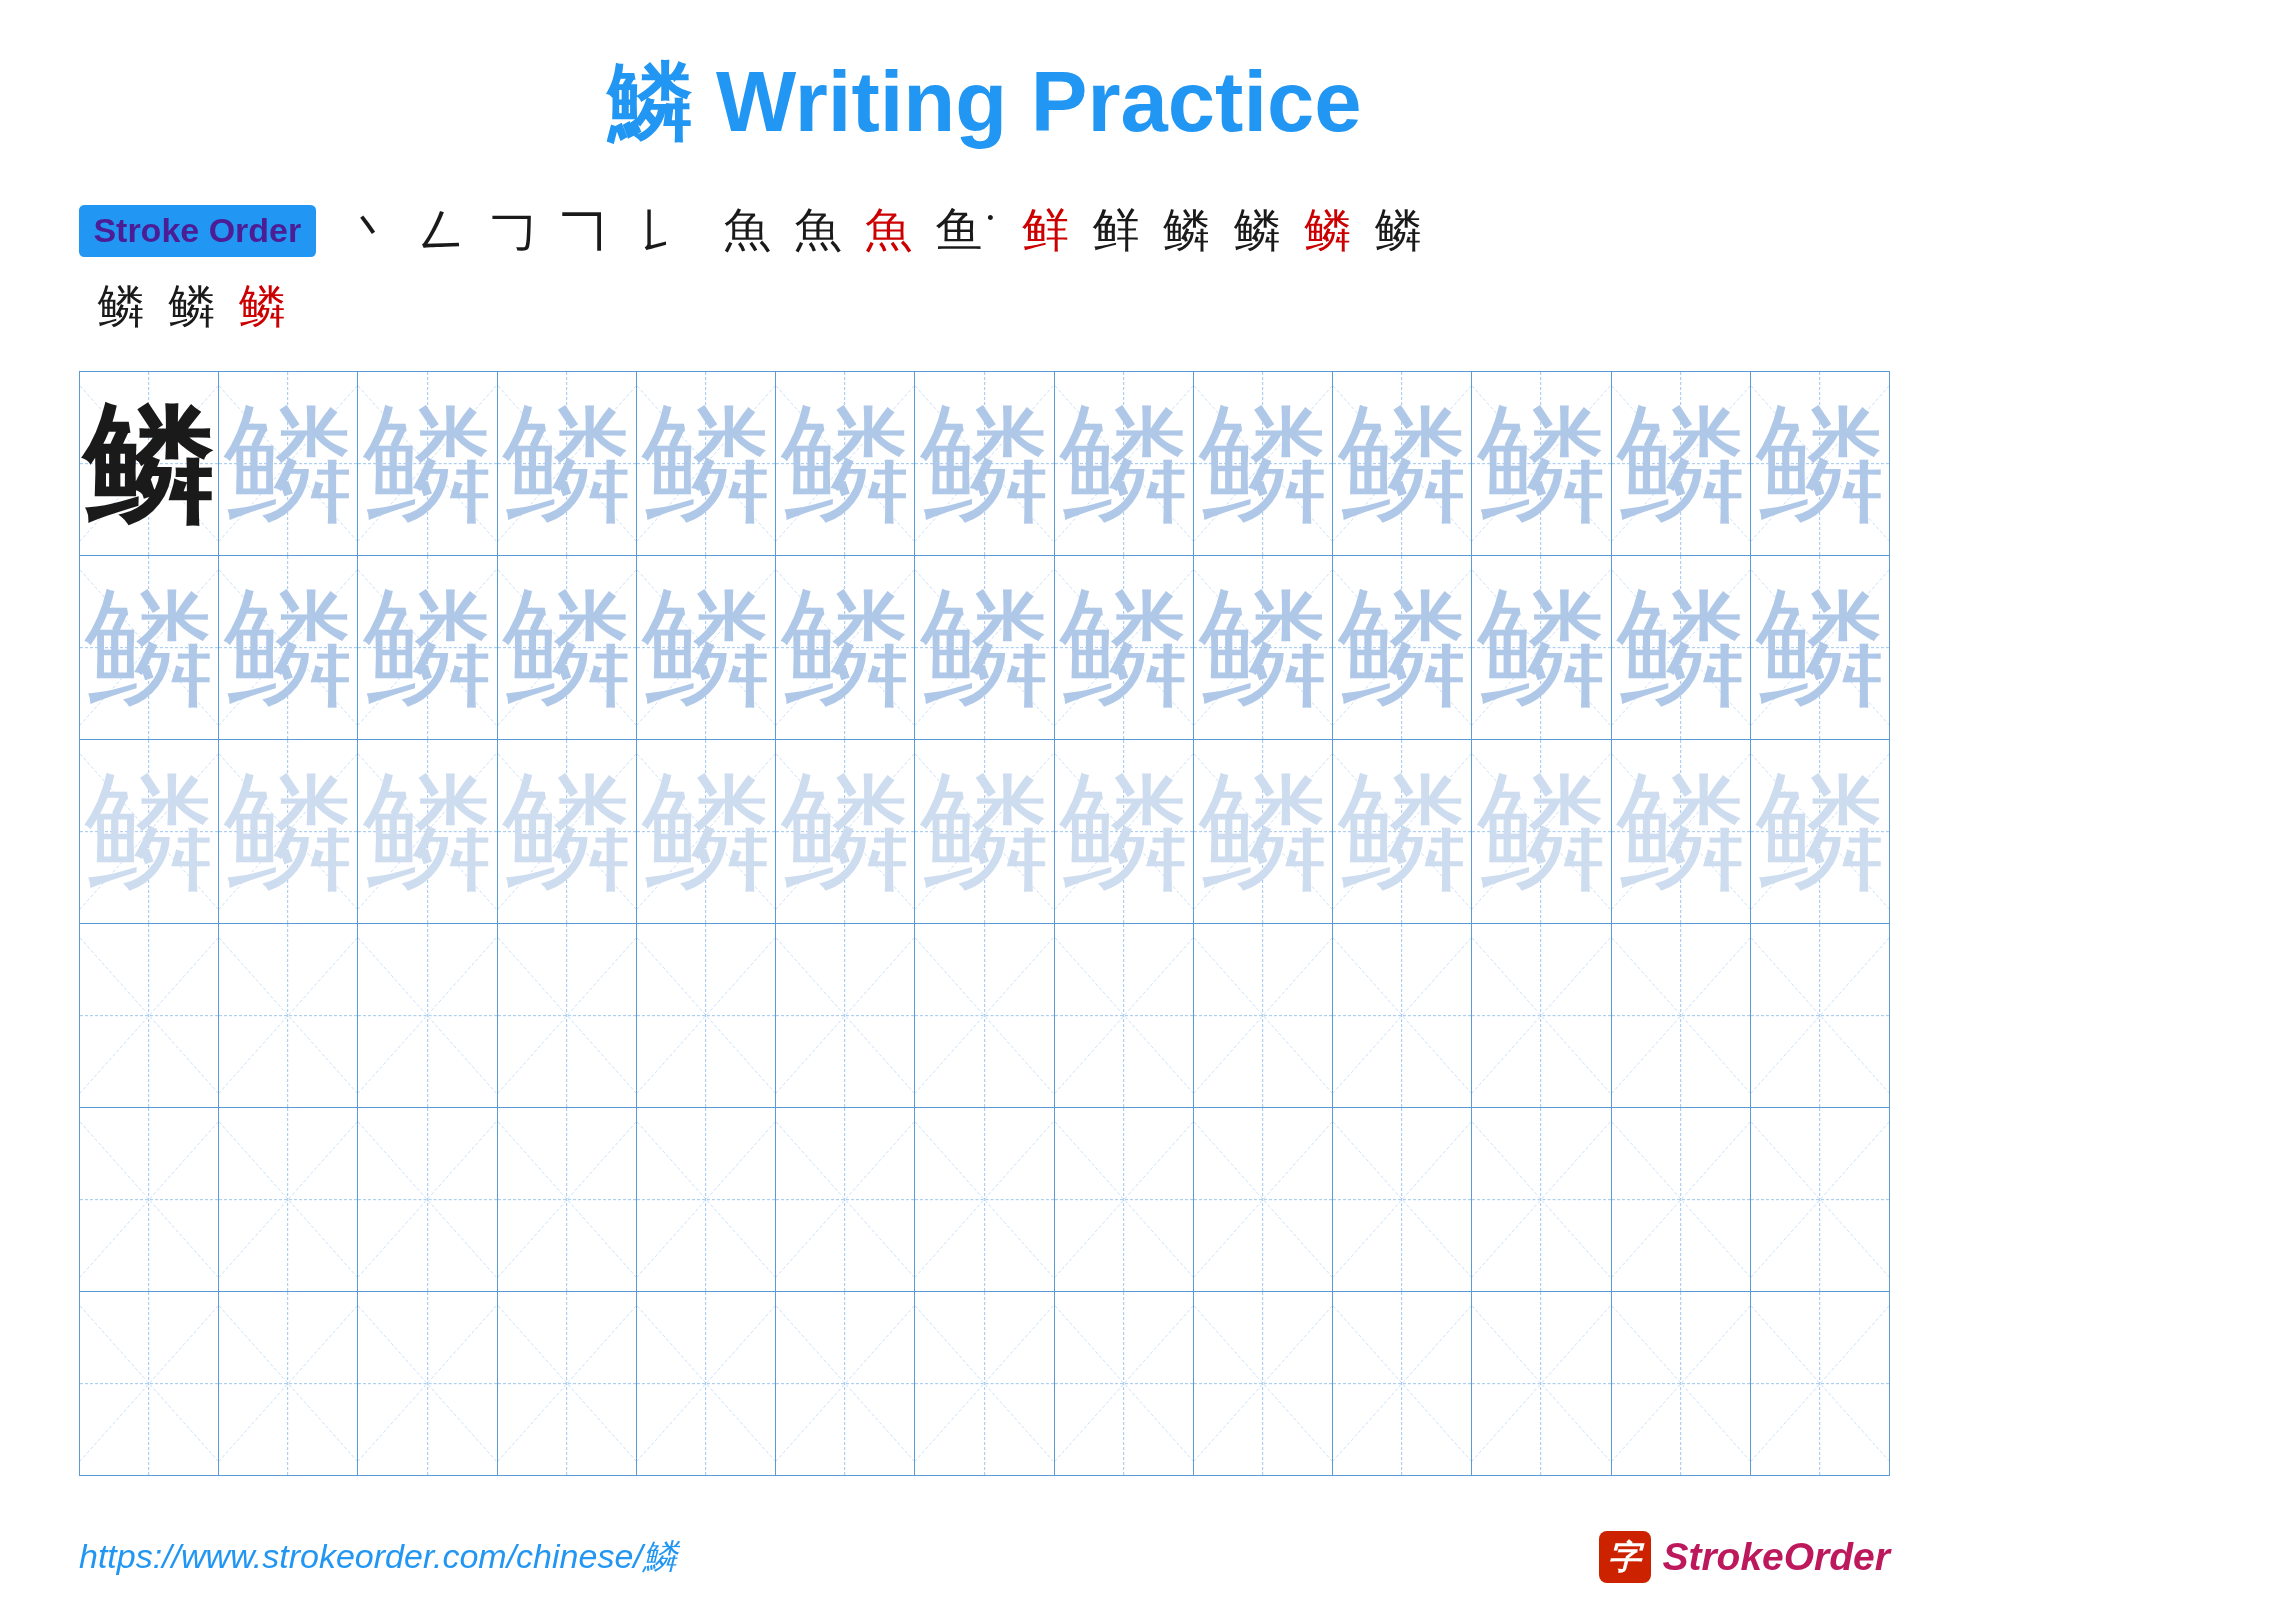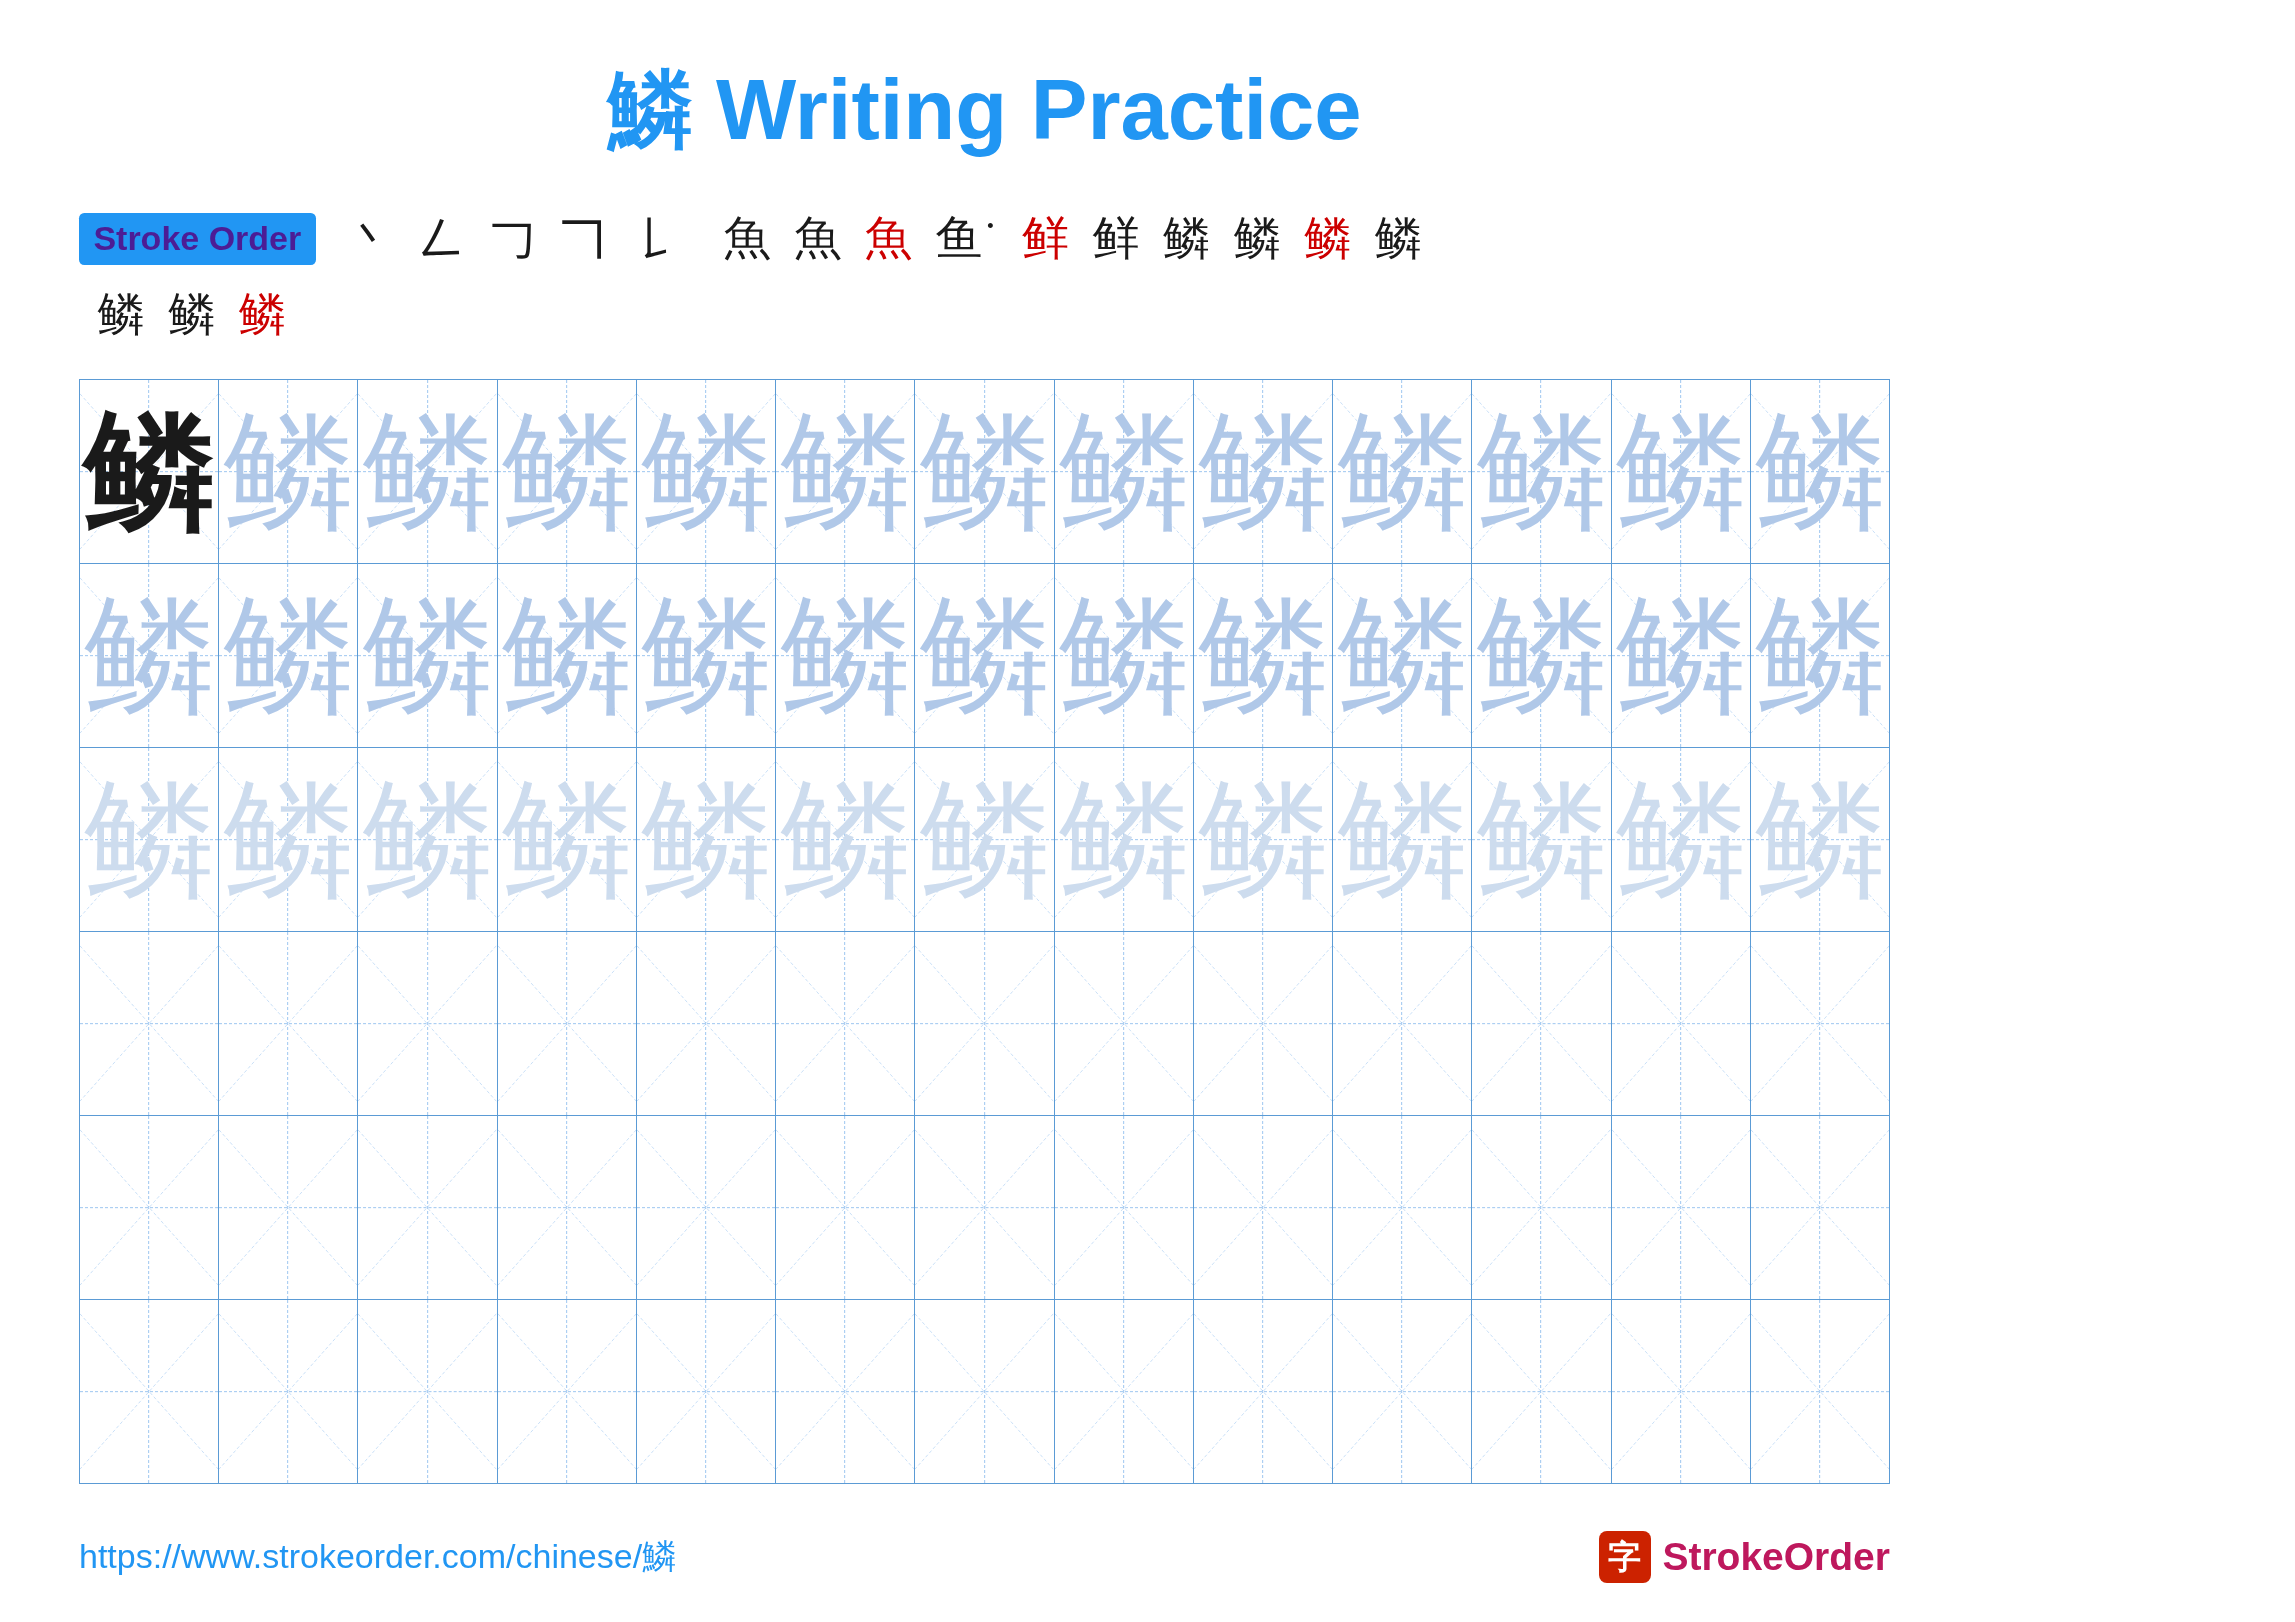--- a/index.html
+++ b/index.html
@@ -10,21 +10,21 @@
       width: 2295px;
       height: 1622px;
       position: relative;
       overflow: hidden;
     }
 
     .page {
       width: 1969px;
       height: 1622px;
       background: #ffffff;
-      padding: 40px 79px;
+      padding: 32px 79px;
       position: relative;
     }
 
     
     .title-section {
       text-align: center;
       margin-bottom: 39px;
       margin-top: 13px;
     }
 
@@ -175,20 +175,21 @@
 
     
     .footer {
       position: absolute;
       bottom: 39px;
       left: 79px;
       right: 79px;
       display: flex;
       align-items: center;
       justify-content: space-between;
+      font-style: italic;
     }
 
     .footer-url {
       color: #2196F3;
       font-size: 34px;
       text-decoration: none;
     }
 
     .footer-logo {
       display: flex;

